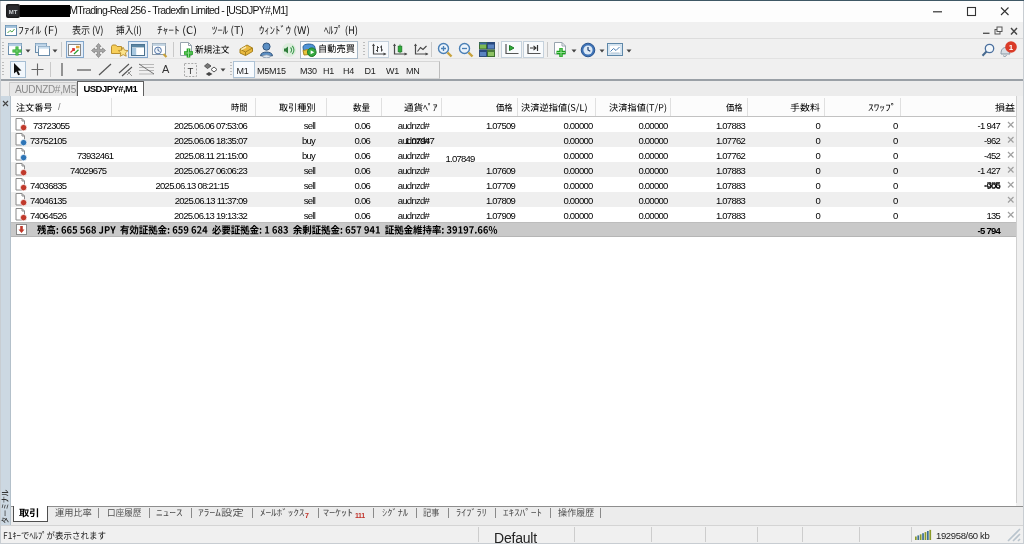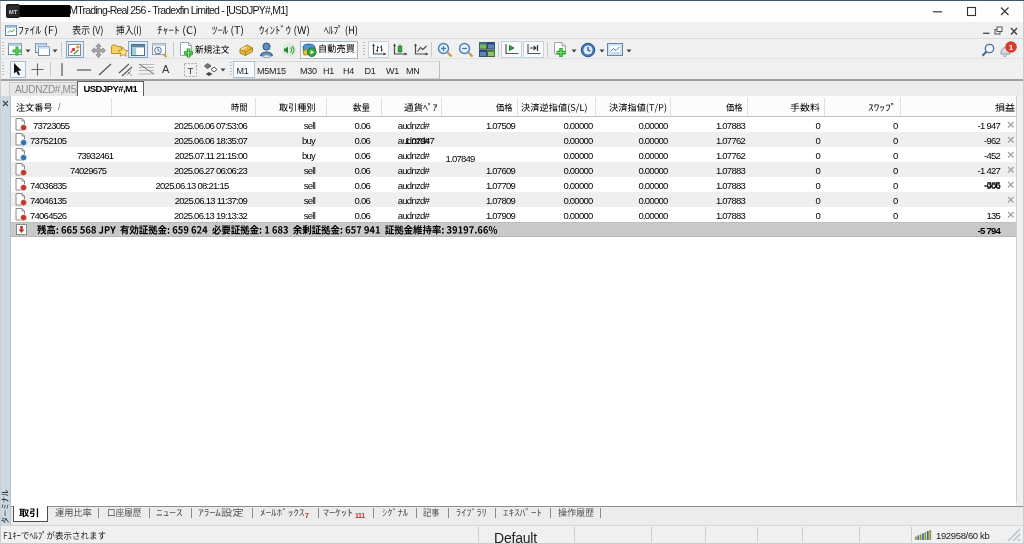--- a/index.html
+++ b/index.html
@@ -396,21 +396,21 @@
 <svg class="a" style="left:1006.5px;top:136px" width="8" height="8">
     <path d="M1 1 L6.5 6.5 M6.5 1 L1 6.5" stroke="#9f9f9f" stroke-width="1.2"></path>
   </svg>
 <div style="position:absolute;left:10.5px;top:147px;width:1005.5px;height:15px;background:#fff;"></div>
 <svg class="a" style="left:15px;top:148px" width="13" height="13">
     <path d="M1 0.5 H7 L9.5 3 V12 H1 Z" fill="#fff" stroke="#8a8a8a"></path>
     <path d="M7 0.5 V3 H9.5" fill="none" stroke="#8a8a8a"></path>
     <circle cx="8.6" cy="9.6" r="3.2" fill="#2e75b6" stroke="#fff" stroke-width="0.7"></circle>
   </svg>
 <div class="lat" style="left:30px;top:150.2px;margin-left:47px;">73932461</div>
-<div class="lat" style="left:137px;top:150.2px;width:110px;text-align:right;">2025.07.11 21:15:00</div>
+<div class="lat" style="left:137px;top:150.2px;width:110px;text-align:right;">2025.08.11 21:15:00</div>
 <div class="lat" style="left:205px;top:150.2px;width:110px;text-align:right;">buy</div>
 <div class="lat" style="left:260px;top:150.2px;width:110px;text-align:right;">0.06</div>
 <div class="lat" style="left:319px;top:150.2px;width:110px;text-align:right;">audnzd#</div>
 <div class="lat" style="left:405px;top:153px;width:110px;text-align:center;">1.07849</div>
 <div class="lat" style="left:482.5px;top:150.2px;width:110px;text-align:right;">0.00000</div>
 <div class="lat" style="left:557.5px;top:150.2px;width:110px;text-align:right;">0.00000</div>
 <div class="lat" style="left:635px;top:150.2px;width:110px;text-align:right;">1.07762</div>
 <div class="lat" style="left:710px;top:150.2px;width:110px;text-align:right;">0</div>
 <div class="lat" style="left:787.5px;top:150.2px;width:110px;text-align:right;">0</div>
 <div class="lat" style="left:890px;top:150.2px;width:110px;text-align:right;">-452</div>

